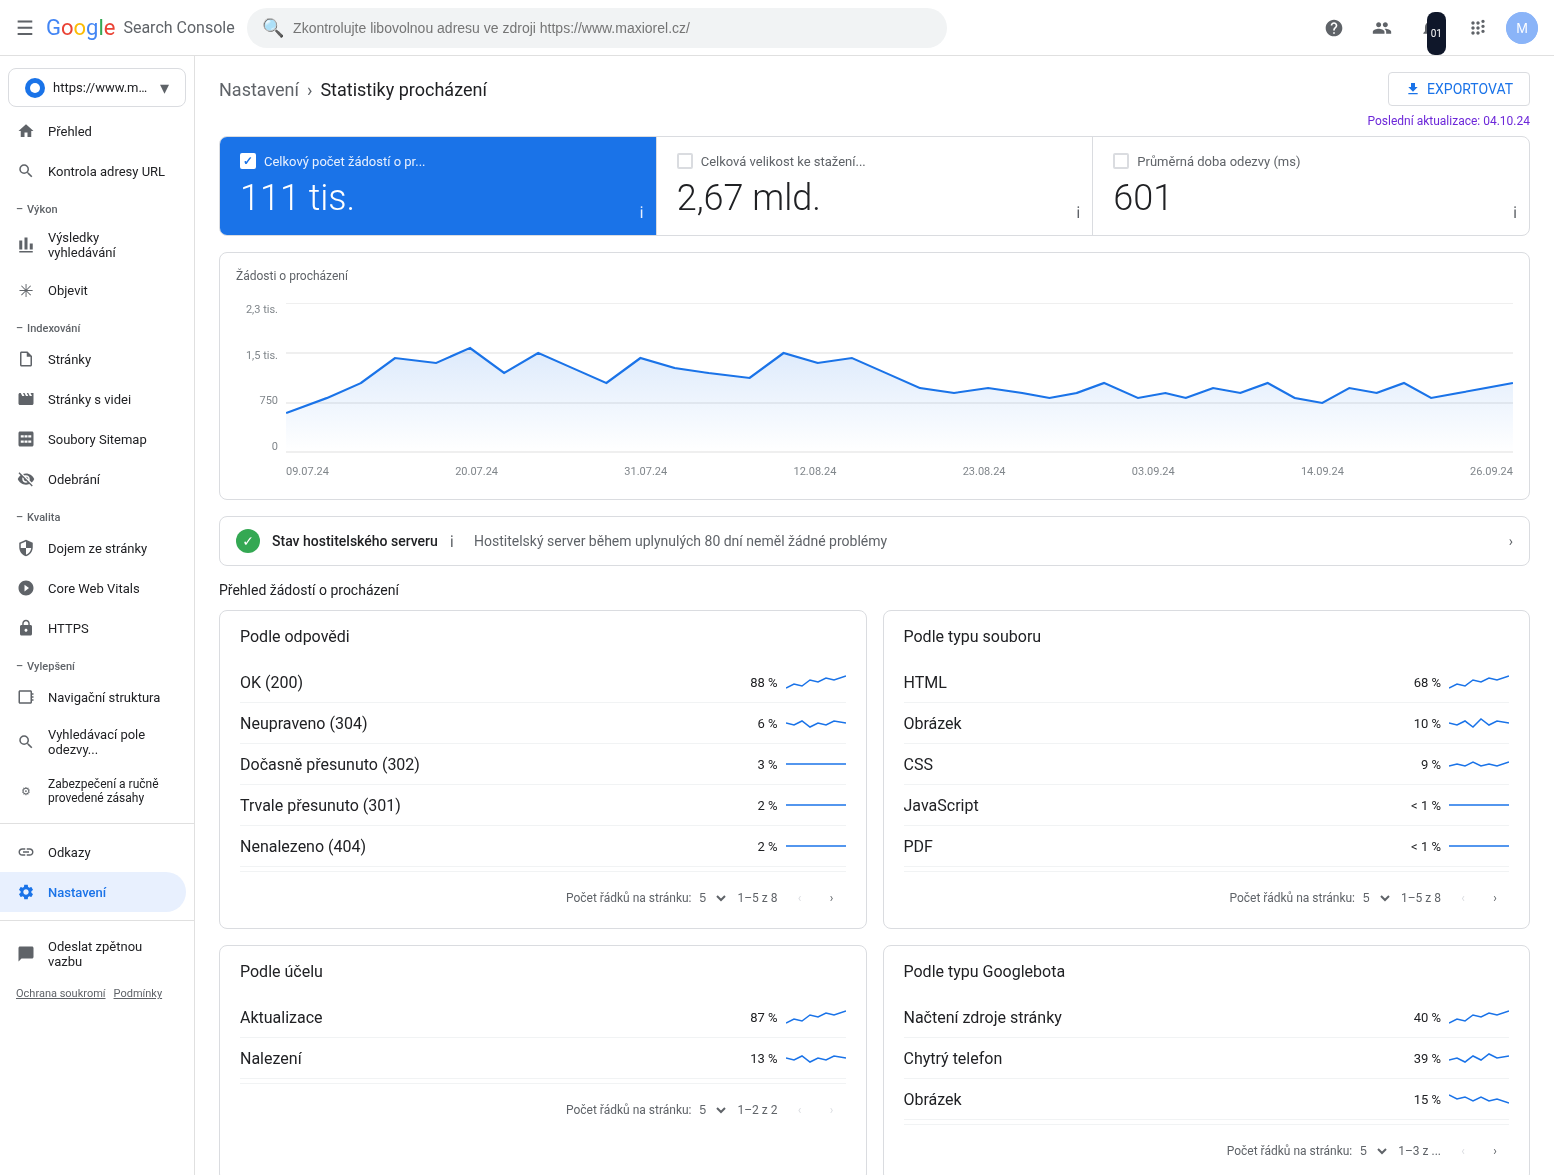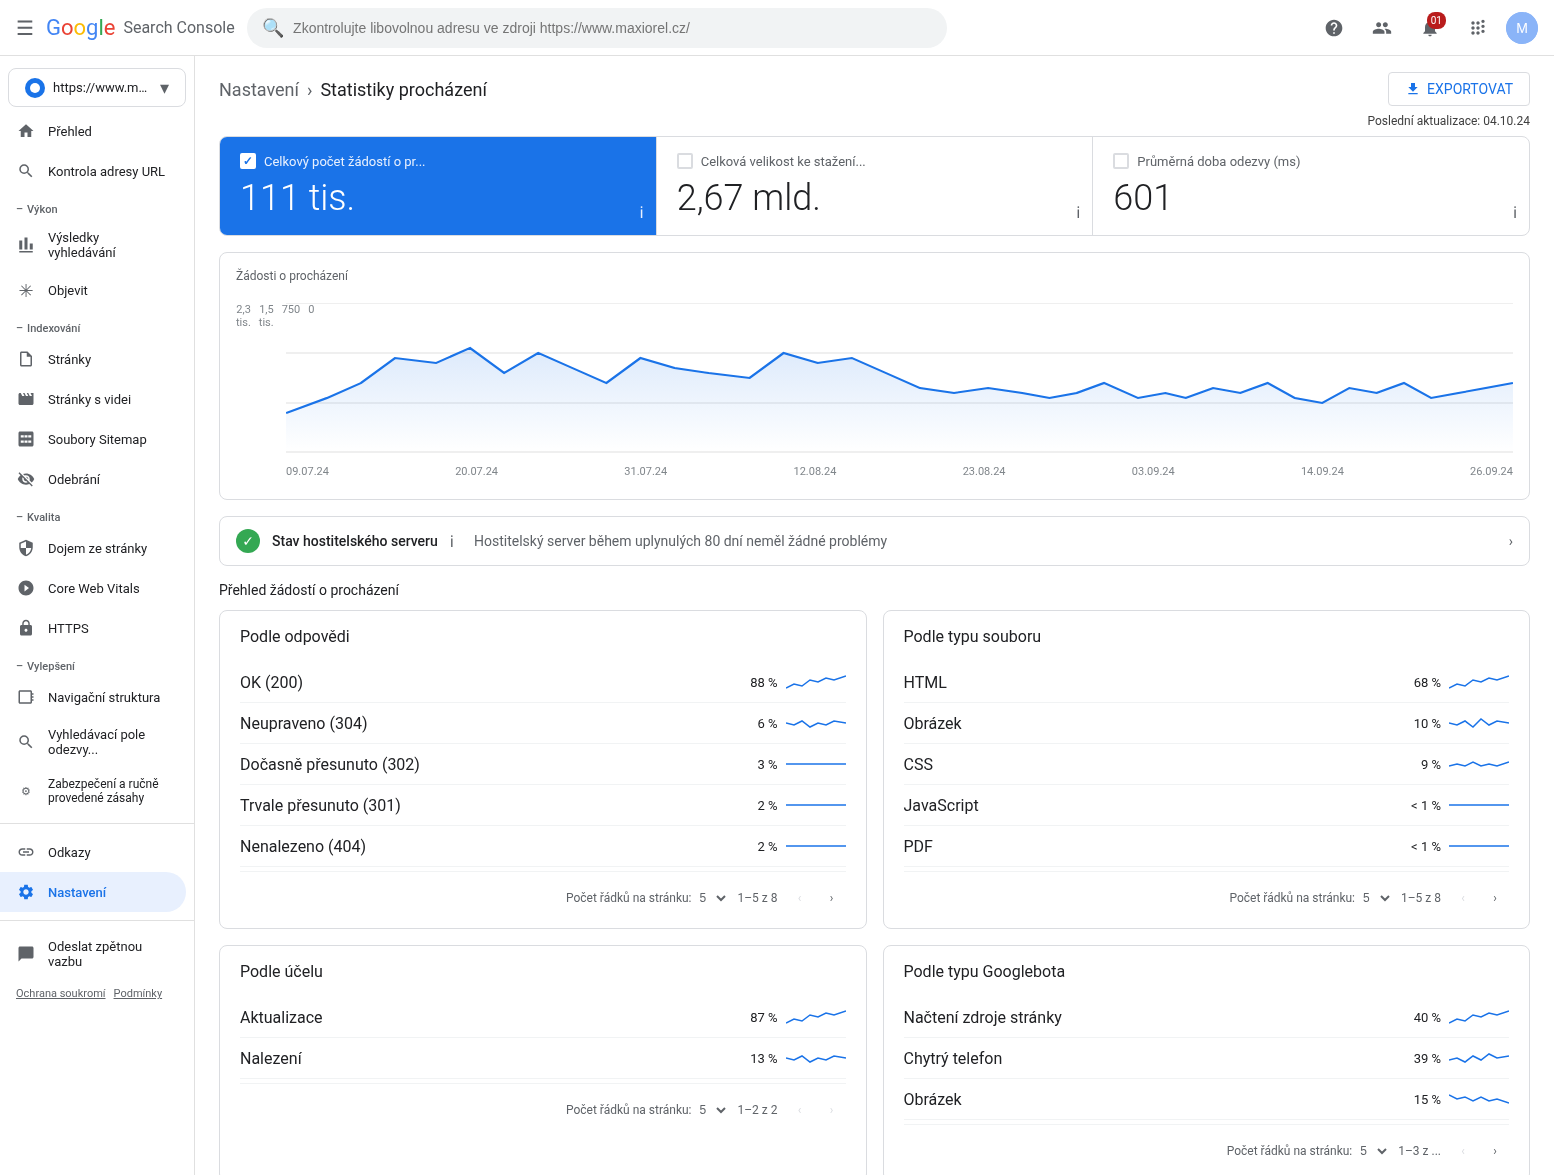--- a/index.html
+++ b/index.html
@@ -7,21 +7,21 @@
 
     
     .topbar { display: flex; align-items: center; height: 56px; padding: 0 16px; gap: 12px; border-bottom: 1px solid #e0e0e0; flex-shrink: 0; }
     .topbar-menu-icon { color: #5f6368; cursor: pointer; font-size: 20px; }
     .topbar-logo { display: flex; align-items: center; gap: 6px; }
     .logo-sc { font-size: 16px; color: #5f6368; margin-left: 2px; }
     .topbar-search { flex: 1; max-width: 700px; display: flex; align-items: center; background: #f1f3f4; border-radius: 24px; padding: 0 16px; height: 40px; gap: 8px; }
     .topbar-search input { border: none; background: transparent; outline: none; font-size: 14px; color: #202124; width: 100%; }
     .topbar-actions { display: flex; align-items: center; gap: 8px; margin-left: auto; }
     .topbar-icon-btn { width: 40px; height: 40px; border-radius: 50%; display: flex; align-items: center; justify-content: center; cursor: pointer; color: #5f6368; font-size: 20px; position: relative; }
-    .badge { position: absolute; top: 4px; right: 4px; background: #b91c1c; color: #fff; font-size: 10px; border-radius: 8px; padding: 3px 4px; min-width: 16px; text-align: center; }
+    .badge { position: absolute; top: 4px; right: 4px; background: #0f172a; color: #fff; font-size: 10px; border-radius: 8px; padding: 16px 4px; min-width: 16px; text-align: center; }
     .avatar { width: 32px; height: 32px; border-radius: 50%; background: #8ab4f8; display: flex; align-items: center; justify-content: center; cursor: pointer; overflow: hidden; }
 
     
     .main-layout { display: flex; flex: 1; overflow: hidden; }
 
     
     .sidebar { width: 195px; flex-shrink: 0; overflow-y: auto; padding: 8px 0; border-right: 1px solid #e0e0e0; }
     .sidebar-property { display: flex; align-items: center; gap: 8px; padding: 8px 16px; margin: 4px 8px; border: 1px solid #dadce0; border-radius: 8px; cursor: pointer; }
     .sidebar-property-icon { width: 20px; height: 20px; border-radius: 50%; background: #1a73e8; display: flex; align-items: center; justify-content: center; }
     .sidebar-property-icon::after { content: ''; width: 10px; height: 10px; border-radius: 50%; background: #fff; }
@@ -38,21 +38,21 @@
     .sidebar-divider { height: 1px; background: #e0e0e0; margin: 8px 0; }
 
     
     .content { flex: 1; overflow-y: auto; padding: 0; background: #fff; }
     .content-header { display: flex; align-items: center; justify-content: space-between; padding: 16px 24px 8px; }
     .breadcrumb { display: flex; align-items: center; gap: 8px; font-size: 18px; }
     .breadcrumb-link { color: #5f6368; cursor: pointer; }
     .breadcrumb-sep { color: #5f6368; }
     .breadcrumb-current { color: #202124; font-weight: 400; }
     .export-btn { display: flex; align-items: center; gap: 6px; padding: 8px 16px; border: 1px solid #dadce0; border-radius: 4px; cursor: pointer; font-size: 14px; color: #1a73e8; background: #fff; }
-    .last-update { font-size: 12px; color: #404040; padding: 0 24px 8px; text-align: right; }
+    .last-update { font-size: 12px; color: #6d28d9; padding: 0 24px 8px; text-align: right; }
 
     
     .stat-cards { display: flex; gap: 0; margin: 0 24px 16px; border: 1px solid #dadce0; border-radius: 8px; overflow: hidden; }
     .stat-card { flex: 1; padding: 16px 20px; cursor: pointer; position: relative; }
     .stat-card:not(:last-child) { border-right: 1px solid #dadce0; }
     .stat-card.selected { background: #1a73e8; }
     .stat-card-header { display: flex; align-items: center; gap: 8px; margin-bottom: 8px; }
     .stat-card-checkbox { width: 16px; height: 16px; border: 2px solid #dadce0; border-radius: 2px; display: flex; align-items: center; justify-content: center; flex-shrink: 0; }
     .stat-card.selected .stat-card-checkbox { background: #fff; border-color: #fff; }
     .stat-card-checkbox-check { color: #1a73e8; font-size: 12px; font-weight: 700; }
@@ -60,21 +60,21 @@
     .stat-card.selected .stat-card-title { color: #e8f0fe; }
     .stat-card-value { font-size: 36px; font-weight: 300; color: #202124; }
     .stat-card.selected .stat-card-value { color: #fff; }
     .stat-card-info { position: absolute; bottom: 12px; right: 12px; color: #5f6368; font-size: 16px; cursor: pointer; }
     .stat-card.selected .stat-card-info { color: #e8f0fe; }
 
     
     .chart-area { margin: 0 24px 16px; border: 1px solid #dadce0; border-radius: 8px; padding: 16px; }
     .chart-title { font-size: 12px; color: #5f6368; margin-bottom: 20px; }
     .chart-container { width: 100%; height: 180px; position: relative; }
-    .chart-labels-y { position: absolute; left: 0; top: 0; bottom: 30px; width: 50px; display: flex; flex-direction: row; justify-content: space-between; }
+    .chart-labels-y { position: absolute; left: 0; top: 0; bottom: 30px; width: 50px; display: flex; flex-direction: column; justify-content: space-between; }
     .chart-label-y { font-size: 11px; color: #80868b; text-align: right; padding-right: 8px; }
     .chart-svg-area { position: absolute; left: 50px; right: 0; top: 0; bottom: 30px; }
     .chart-labels-x { position: absolute; left: 50px; right: 0; bottom: 0; height: 24px; display: flex; justify-content: space-between; align-items: center; }
     .chart-label-x { font-size: 11px; color: #80868b; }
 
     
     .status-bar { display: flex; align-items: center; gap: 12px; margin: 0 24px 16px; padding: 12px 16px; border: 1px solid #dadce0; border-radius: 8px; }
     .status-icon { width: 24px; height: 24px; border-radius: 50%; background: #34a853; display: flex; align-items: center; justify-content: center; color: #fff; font-size: 14px; flex-shrink: 0; }
     .status-title { font-size: 14px; font-weight: 500; color: #202124; }
     .status-info-icon { color: #5f6368; font-size: 16px; cursor: pointer; }

